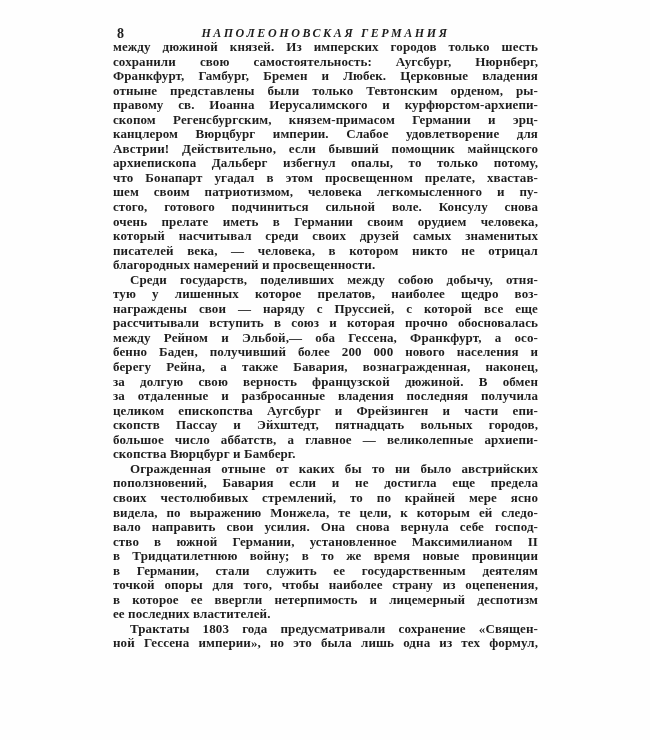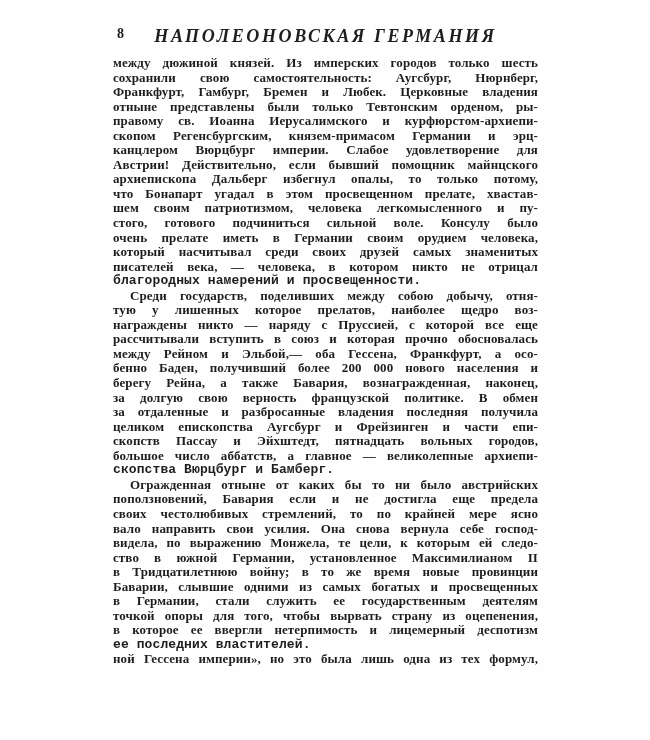--- a/index.html
+++ b/index.html
@@ -30,46 +30,46 @@
     position: absolute;
     left: 4px;
     top: 0;
     font-size: 14px;
     font-weight: bold;
     letter-spacing: 0.5px;
   }
   .header-title {
     display: block;
     text-align: center;
-    font-size: 18px;
+    font-size: 12px;
     font-weight: bold;
     font-style: italic;
     letter-spacing: 2.6px;
     white-space: nowrap;
   }
   .text-block {
     position: absolute;
-    top: 56px;
+    top: 40px;
     left: 113px;
     width: 425px;
     font-size: 13px;
     font-weight: bold;
     line-height: 14.55px;
     letter-spacing: 0.1px;
   }
   .paragraph { margin: 0; }
   .line {
     text-align: justify;
     text-align-last: justify;
     white-space: normal;
     overflow: hidden;
     height: 14.55px;
   }
   .line.first { text-indent: 17px; }
-  .line.last { text-align-last: left; font-family: Liberation Mono, monospace; }
+  .line.last { text-align-last: left; }
 </style>
 </head>
 <body>
 
 <div class="page">
   <div class="running-header">
     <span class="page-number">8</span>
     <span class="header-title">НАПОЛЕОНОВСКАЯ ГЕРМАНИЯ</span>
   </div>
   <div class="text-block" id="text-block">
@@ -78,52 +78,52 @@
         <div class="line">сохранили свою самостоятельность: Аугсбург, Нюрнберг,</div>
         <div class="line">Франкфурт, Гамбург, Бремен и Любек. Церковные владения</div>
         <div class="line">отныне представлены были только Тевтонским орденом, ры-</div>
         <div class="line">правому св. Иоанна Иерусалимского и курфюрстом-архиепи-</div>
         <div class="line">скопом Регенсбургским, князем-примасом Германии и эрц-</div>
         <div class="line">канцлером Вюрцбург империи. Слабое удовлетворение для</div>
         <div class="line">Австрии! Действительно, если бывший помощник майнцского</div>
         <div class="line">архиепископа Дальберг избегнул опалы, то только потому,</div>
         <div class="line">что Бонапарт угадал в этом просвещенном прелате, хвастав-</div>
         <div class="line">шем своим патриотизмом, человека легкомысленного и пу-</div>
-        <div class="line">стого, готового подчиниться сильной воле. Консулу было</div>
+        <div class="line">стого, готового подчиниться сильной воле. Консулу снова</div>
         <div class="line">очень прелате иметь в Германии своим орудием человека,</div>
         <div class="line">который насчитывал среди своих друзей самых знаменитых</div>
         <div class="line">писателей века, — человека, в котором никто не отрицал</div>
         <div class="line last">благородных намерений и просвещенности.</div>
       </div>
       <div class="paragraph">
         <div class="line first">Среди государств, поделивших между собою добычу, отня-</div>
         <div class="line">тую у лишенных которое прелатов, наиболее щедро воз-</div>
-        <div class="line">награждены никто — наряду с Пруссией, с которой все еще</div>
+        <div class="line">награждены свои — наряду с Пруссией, с которой все еще</div>
         <div class="line">рассчитывали вступить в союз и которая прочно обосновалась</div>
         <div class="line">между Рейном и Эльбой,— оба Гессена, Франкфурт, а осо-</div>
         <div class="line">бенно Баден, получивший более 200 000 нового населения и</div>
         <div class="line">берегу Рейна, а также Бавария, вознагражденная, наконец,</div>
-        <div class="line">за долгую свою верность французской политике. В обмен</div>
+        <div class="line">за долгую свою верность французской дюжиной. В обмен</div>
         <div class="line">за отдаленные и разбросанные владения последняя получила</div>
         <div class="line">целиком епископства Аугсбург и Фрейзинген и части епи-</div>
         <div class="line">скопств Пассау и Эйхштедт, пятнадцать вольных городов,</div>
         <div class="line">большое число аббатств, а главное — великолепные архиепи-</div>
         <div class="line last">скопства Вюрцбург и Бамберг.</div>
       </div>
       <div class="paragraph">
         <div class="line first">Огражденная отныне от каких бы то ни было австрийских</div>
         <div class="line">поползновений, Бавария если и не достигла еще предела</div>
         <div class="line">своих честолюбивых стремлений, то по крайней мере ясно</div>
+        <div class="line">видела, по выражению Монжела, те цели, к которым ей следо-</div>
         <div class="line">вало направить свои усилия. Она снова вернула себе господ-</div>
-        <div class="line">видела, по выражению Монжела, те цели, к которым ей следо-</div>
         <div class="line">ство в южной Германии, установленное Максимилианом II</div>
         <div class="line">в Тридцатилетнюю войну; в то же время новые провинции</div>
-        <div class="line">Баварии, слывшие одними из самых богатых и просвещенных</div>
         <div class="line">в Германии, стали служить ее государственным деятелям</div>
-        <div class="line">точкой опоры для того, чтобы вырвать страну из оцепенения,</div>
+        <div class="line">точкой опоры для того, чтобы наиболее страну из оцепенения,</div>
         <div class="line">в которое ее ввергли нетерпимость и лицемерный деспотизм</div>
         <div class="line last">ее последних властителей.</div>
       </div>
       <div class="paragraph">
+        <div class="line first">Трактаты 1803 года предусматривали сохранение «Священ-</div>
         <div class="line">ной Гессена империи», но это была лишь одна из тех формул,</div>
       </div>
     </div>
 </div>
 
 </body></html>

